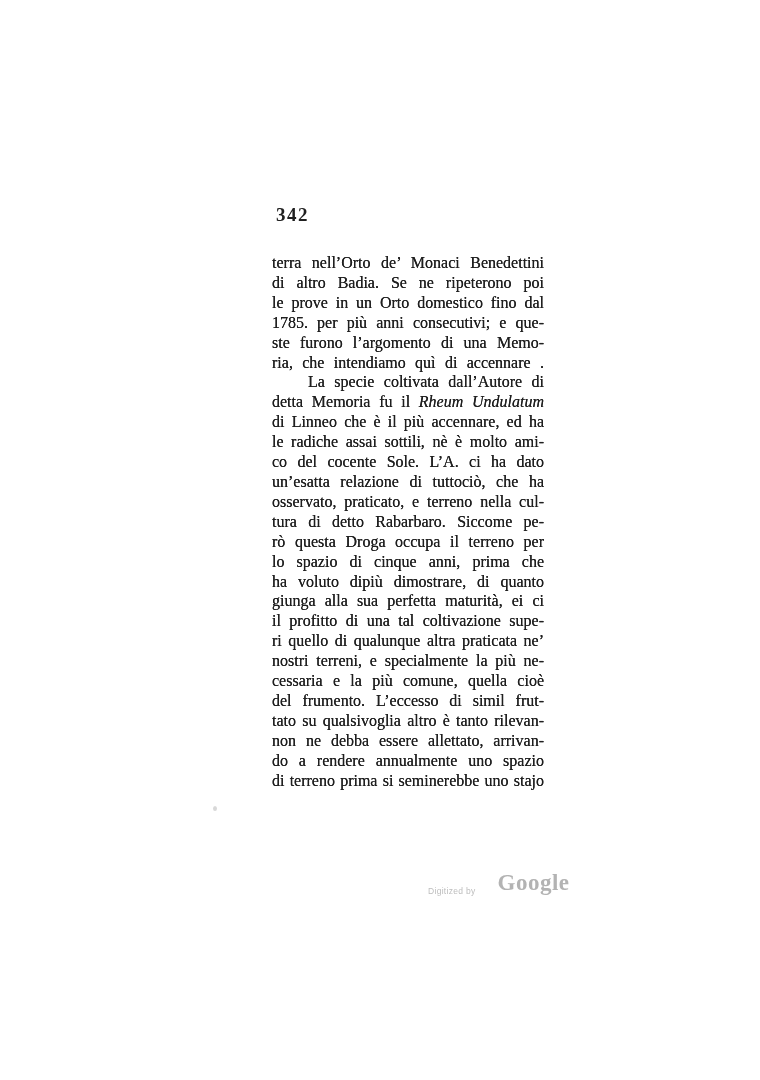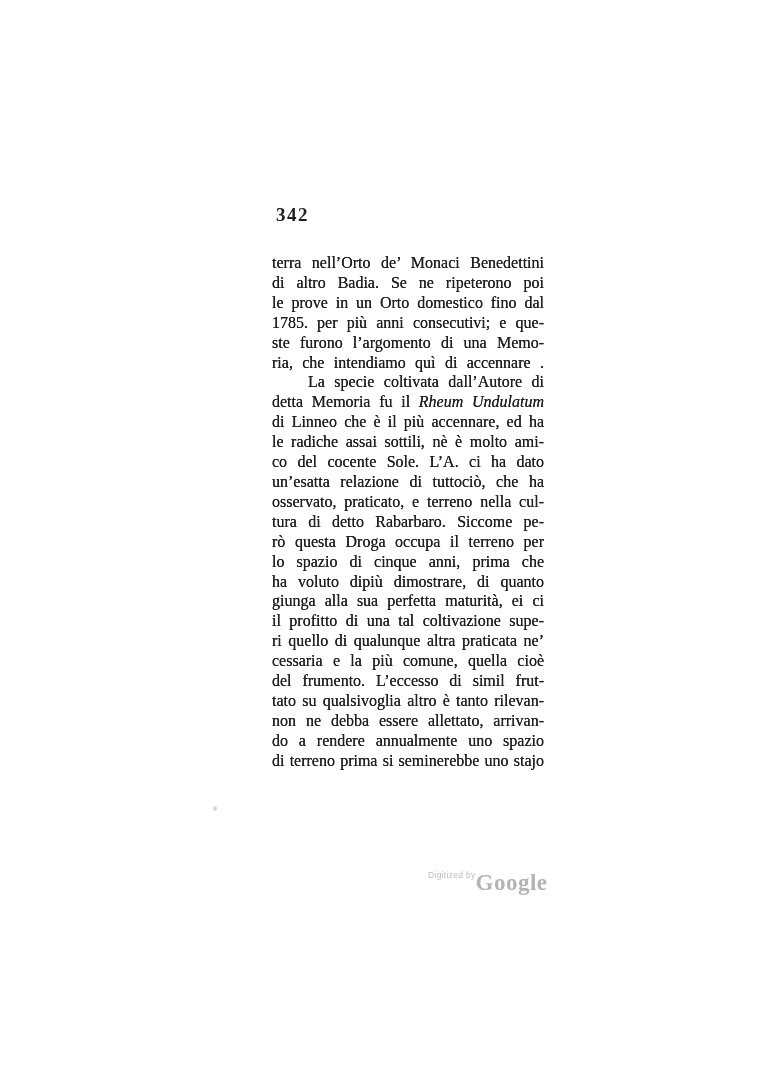--- a/index.html
+++ b/index.html
@@ -50,22 +50,22 @@
   .text-line.indent {
     padding-left: 36px;
     width: 236px;
   }
   .seg-italic { font-style: italic; }
   .watermark {
     position: absolute;
     left: 428px;
     top: 870px;
     display: flex;
-    align-items: flex-start;
-    gap: 0;
+    align-items: flex-end;
+    gap: 22px;
     user-select: none;
   }
   .watermark-prefix {
     font-family: "Liberation Sans", sans-serif;
     font-size: 8.5px;
     color: var(--wm-prefix, #bdbdbd);
     letter-spacing: 0.3px;
   }
   .watermark-brand {
     font-family: "Liberation Serif", serif;
@@ -105,20 +105,21 @@
       <div class="text-line"><span class="seg-regular">co del cocente Sole. L’A. ci ha dato</span></div>
       <div class="text-line"><span class="seg-regular">un’esatta relazione di tuttociò, che ha</span></div>
       <div class="text-line"><span class="seg-regular">osservato, praticato, e terreno nella cul-</span></div>
       <div class="text-line"><span class="seg-regular">tura di detto Rabarbaro. Siccome pe-</span></div>
       <div class="text-line"><span class="seg-regular">rò questa Droga occupa il terreno per</span></div>
       <div class="text-line"><span class="seg-regular">lo spazio di cinque anni, prima che</span></div>
       <div class="text-line"><span class="seg-regular">ha voluto dipiù dimostrare, di quanto</span></div>
       <div class="text-line"><span class="seg-regular">giunga alla sua perfetta maturità, ei ci</span></div>
       <div class="text-line"><span class="seg-regular">il profitto di una tal coltivazione supe-</span></div>
       <div class="text-line"><span class="seg-regular">ri quello di qualunque altra praticata ne’</span></div>
+      <div class="text-line"><span class="seg-regular">nostri terreni, e specialmente la più ne-</span></div>
       <div class="text-line"><span class="seg-regular">cessaria e la più comune, quella cioè</span></div>
       <div class="text-line"><span class="seg-regular">del frumento. L’eccesso di simil frut-</span></div>
       <div class="text-line"><span class="seg-regular">tato su qualsivoglia altro è tanto rilevan-</span></div>
       <div class="text-line"><span class="seg-regular">non ne debba essere allettato, arrivan-</span></div>
       <div class="text-line"><span class="seg-regular">do a rendere annualmente uno spazio</span></div>
       <div class="text-line"><span class="seg-regular">di terreno prima si seminerebbe uno stajo</span></div>
     </div>
 
   <div class="scan-speck"></div>
 

